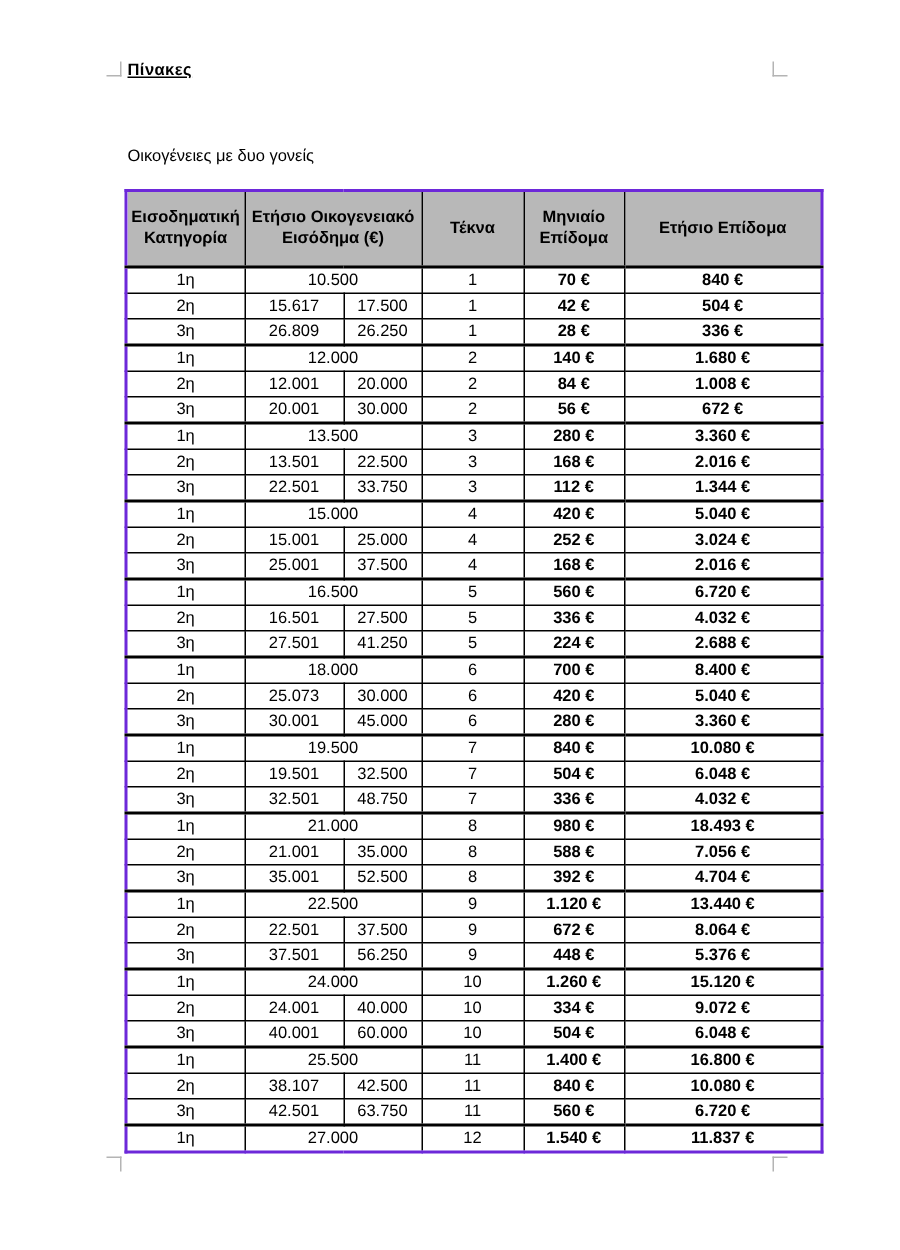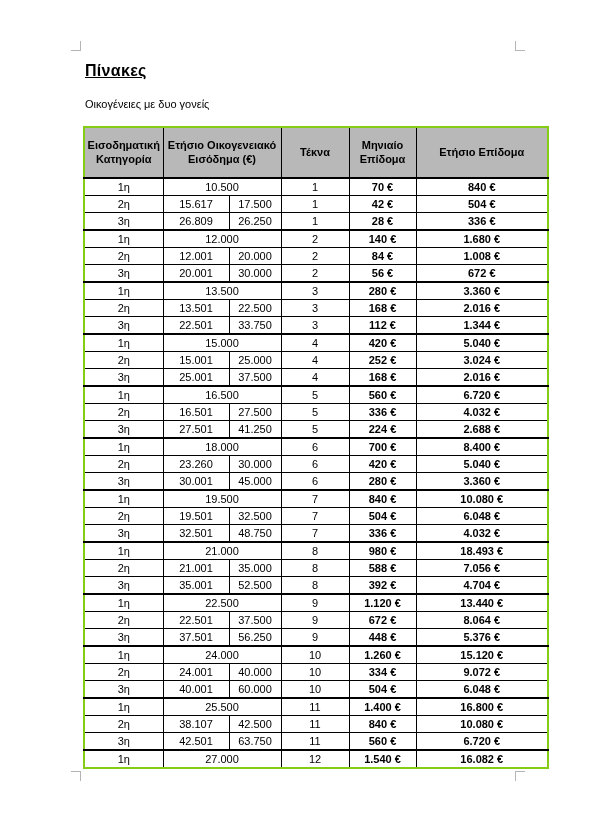--- a/index.html
+++ b/index.html
@@ -5,35 +5,35 @@
   html, body { margin: 0; padding: 0; }
   body {
     width: 600px; height: 833px;
     background: #ffffff;
     font-family: "Liberation Sans", sans-serif;
     color: #000;
     position: relative;
     overflow: hidden;
   }
   .doc-title {
-    position: absolute; left: 85px; top: 62px;
-    font-size: 16px; font-weight: bold;
+    position: absolute; left: 85px; top: 41px;
+    font-size: 11px; font-weight: bold;
     text-decoration: underline;
     letter-spacing: 0.3px;
   }
   .doc-subtitle {
     position: absolute; left: 85px; top: 98px;
     font-size: 11px; font-weight: normal;
   }
   table.allowance {
     position: absolute; left: 83px; top: 126px;
     width: 464px;
     border-collapse: collapse;
     table-layout: fixed;
-    border: 2px solid #84cc16;
+    border: 2px solid #6d28d9;
   }
   .allowance th, .allowance td {
     border: 1px solid #000;
     font-size: 11px;
     text-align: center;
     vertical-align: middle;
     padding: 0 2px;
     overflow: hidden;
     white-space: nowrap;
   }
@@ -204,21 +204,21 @@
         </tr>
         <tr class="group-start">
           <td>1η</td>
           <td colspan="2">18.000</td>
           <td>6</td>
           <td class="val">700 €</td>
           <td class="val">8.400 €</td>
         </tr>
         <tr>
           <td>2η</td>
-          <td>23.260</td>
+          <td>25.073</td>
           <td>30.000</td>
           <td>6</td>
           <td class="val">420 €</td>
           <td class="val">5.040 €</td>
         </tr>
         <tr>
           <td>3η</td>
           <td>30.001</td>
           <td>45.000</td>
           <td>6</td>
@@ -338,18 +338,18 @@
           <td>63.750</td>
           <td>11</td>
           <td class="val">560 €</td>
           <td class="val">6.720 €</td>
         </tr>
         <tr class="group-start">
           <td>1η</td>
           <td colspan="2">27.000</td>
           <td>12</td>
           <td class="val">1.540 €</td>
-          <td class="val">16.082 €</td>
+          <td class="val">11.837 €</td>
         </tr>
       </tbody>
   </table>
 
 </div>
 
 </body></html>

